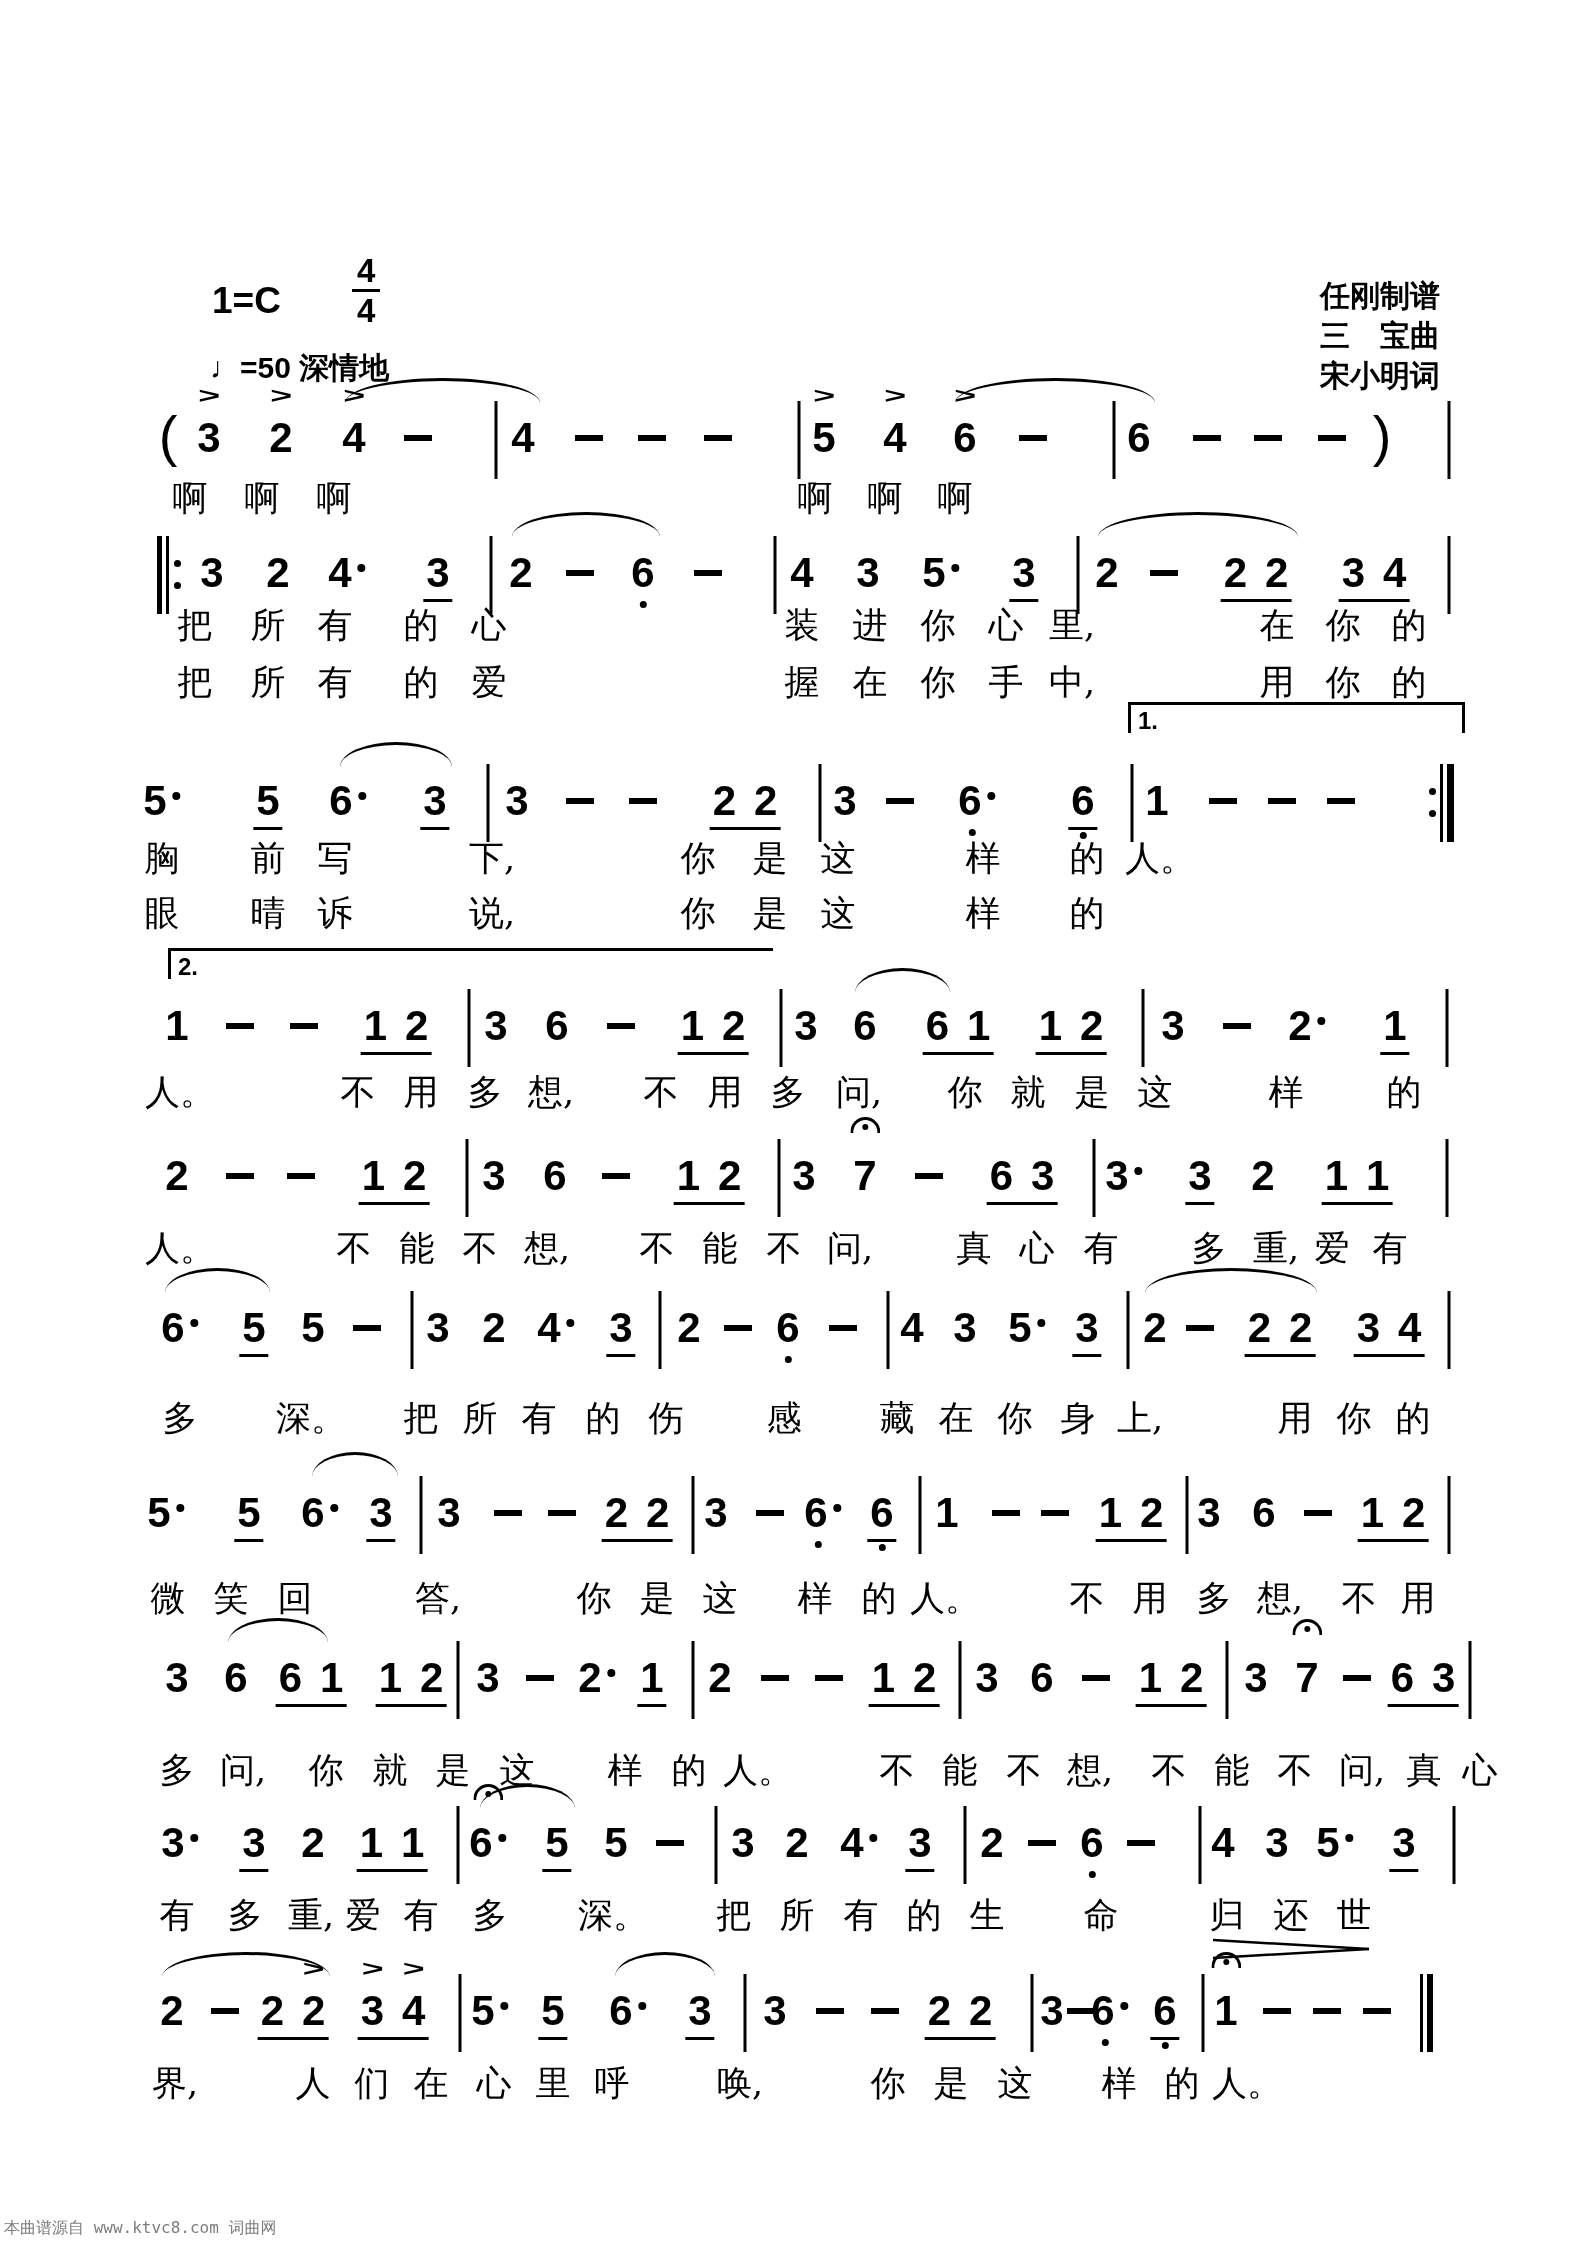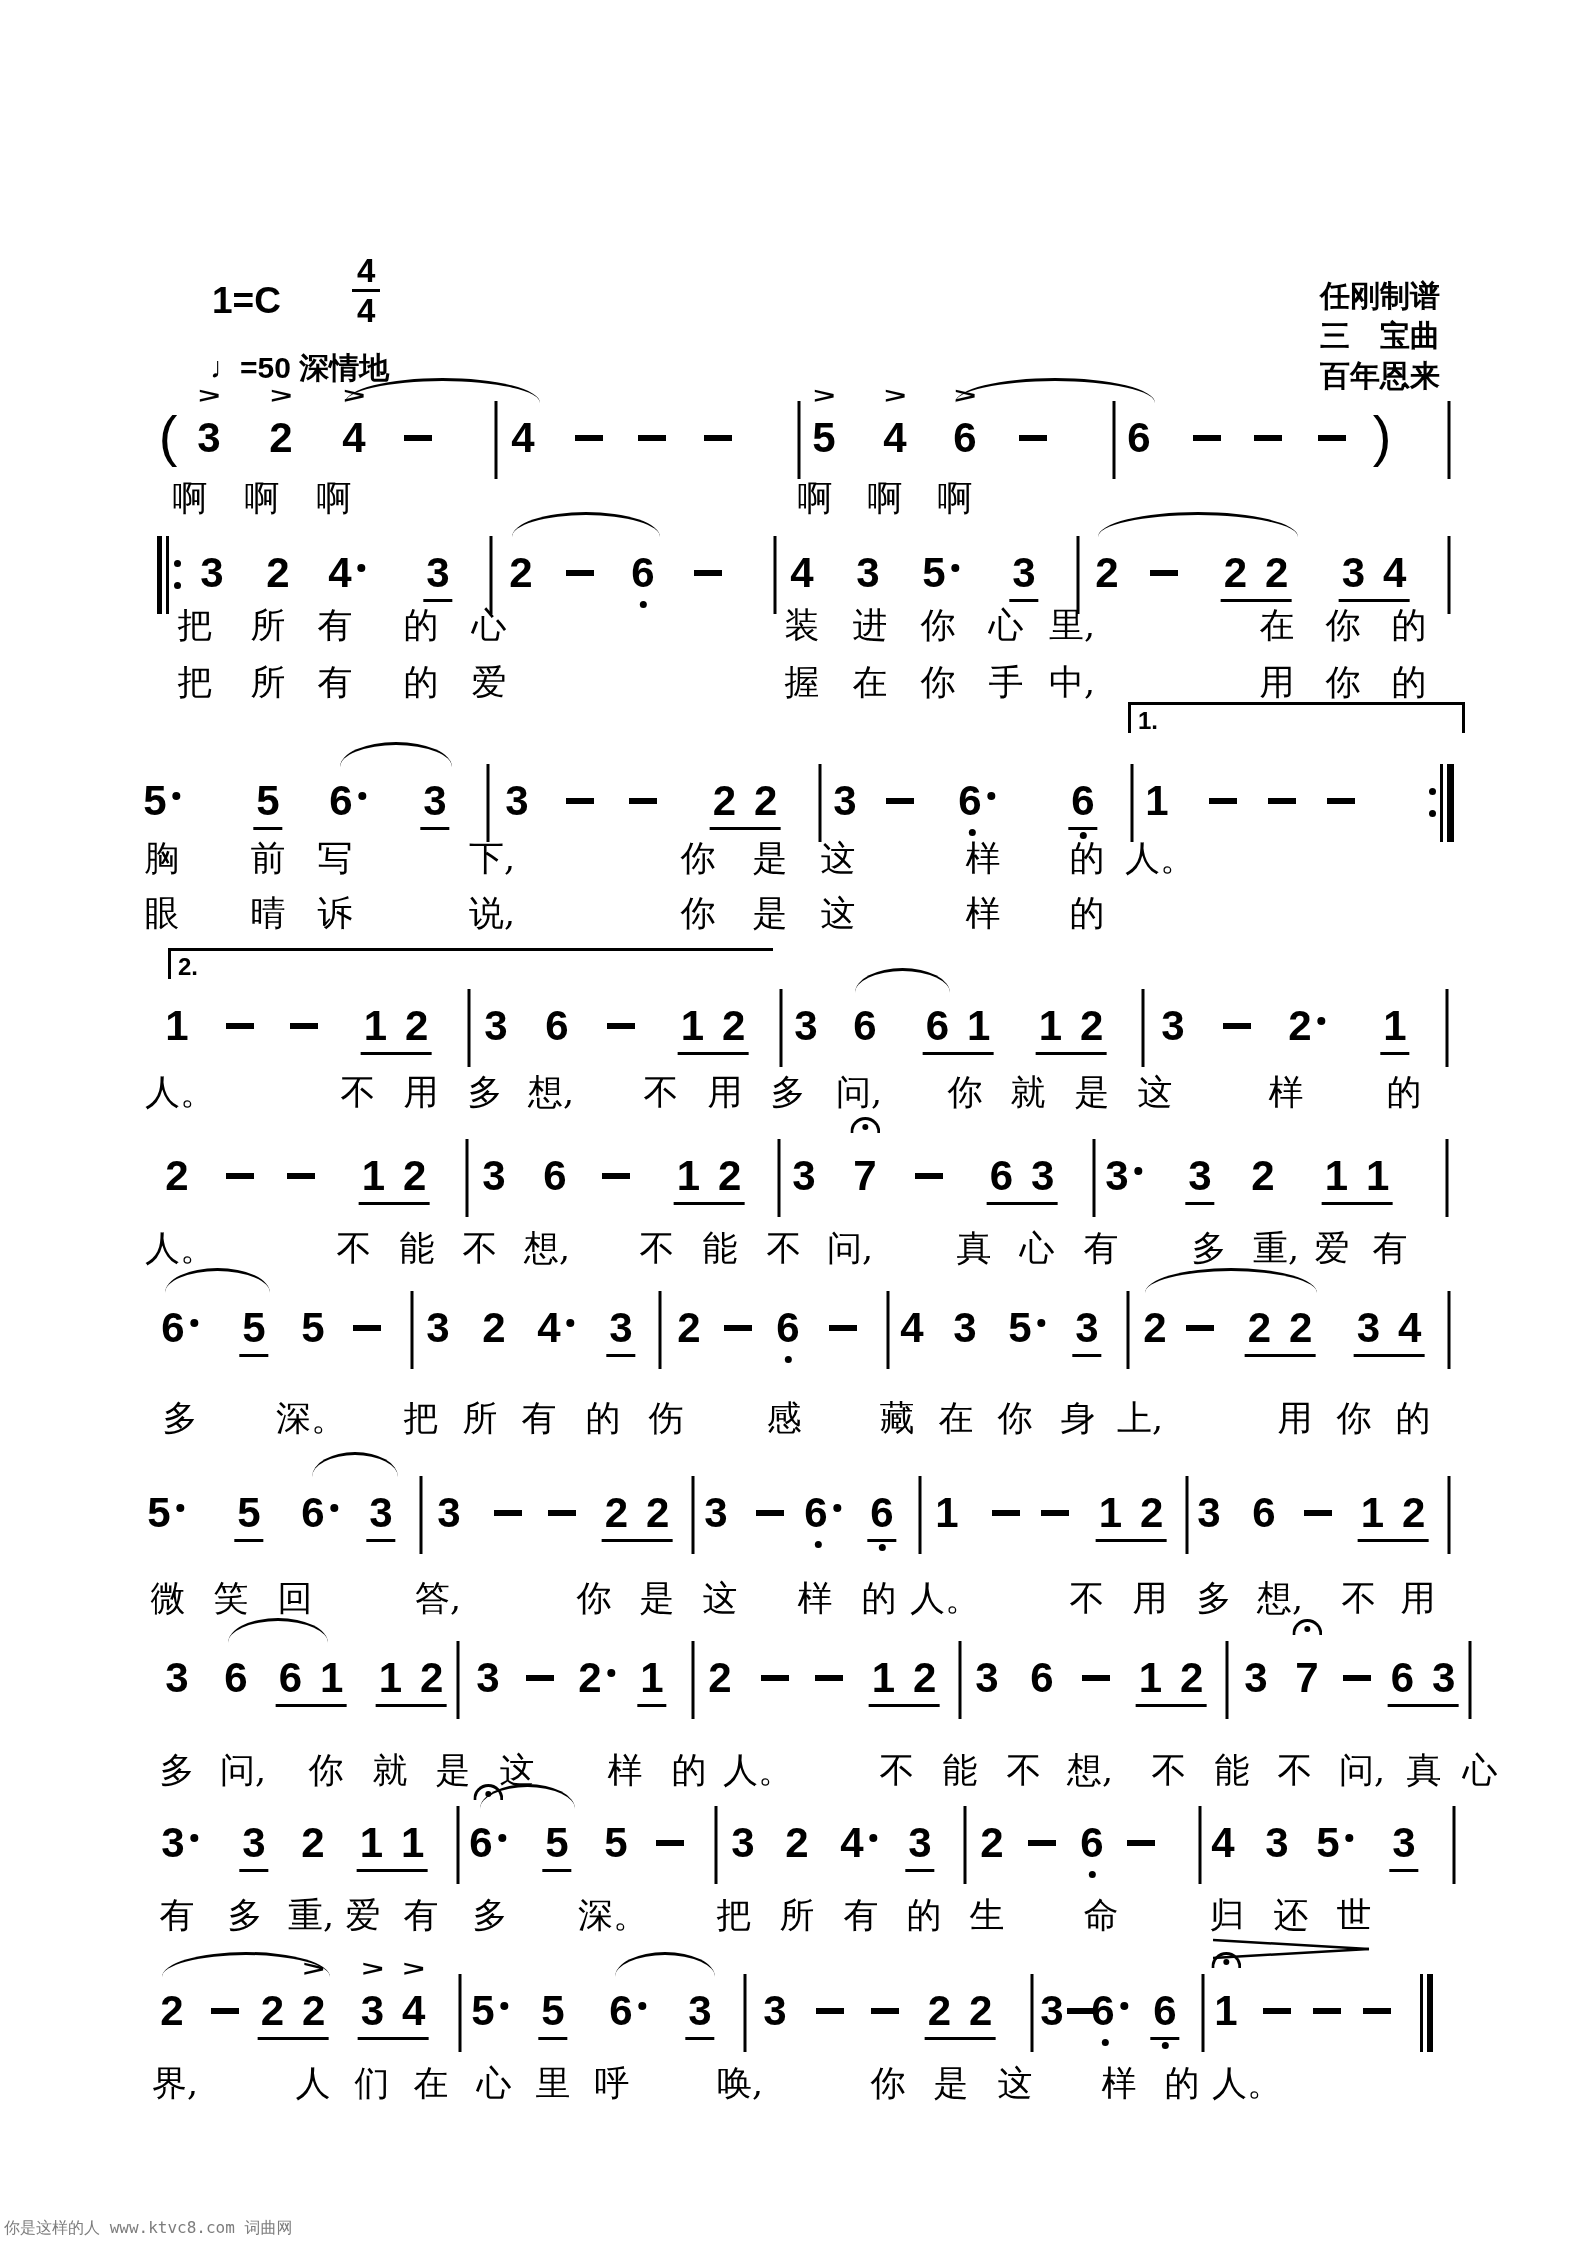--- a/index.html
+++ b/index.html
@@ -78,21 +78,21 @@
 <div class="page">
   <div class="keysig">1=C</div>
   <div class="meter">
     <div class="num">4</div>
     <div class="den">4</div>
   </div>
   <div class="tempo">♩=50 深情地</div>
   <div class="credits">
     <div>任刚制谱</div>
     <div>三　宝曲</div>
-    <div>百年恩来</div>
+    <div>宋小明词</div>
   </div>
   <div id="score">
       <div class="note-line" style="top: 415px;">
         <div class="paren" style="left: 168px;">(</div>
         <div class="tk" style="left: 209px;">
           <span class="digit">3</span>
           <span class="accent">&gt;</span>
         </div>
         <div class="tk" style="left: 281px;">
           <span class="digit">2</span>
@@ -865,14 +865,14 @@
         <div class="ly" style="left: 612px;">呼</div>
         <div class="ly" style="left: 740px;">唤,</div>
         <div class="ly" style="left: 888px;">你</div>
         <div class="ly" style="left: 951px;">是</div>
         <div class="ly" style="left: 1015px;">这</div>
         <div class="ly" style="left: 1119px;">样</div>
         <div class="ly" style="left: 1182px;">的</div>
         <div class="ly" style="left: 1247px;">人。</div>
       </div>
     </div>
-  <div class="watermark">你是这样的人 www.ktvc8.com 词曲网</div>
+  <div class="watermark">本曲谱源自 www.ktvc8.com 词曲网</div>
 </div>
 
 </body></html>

